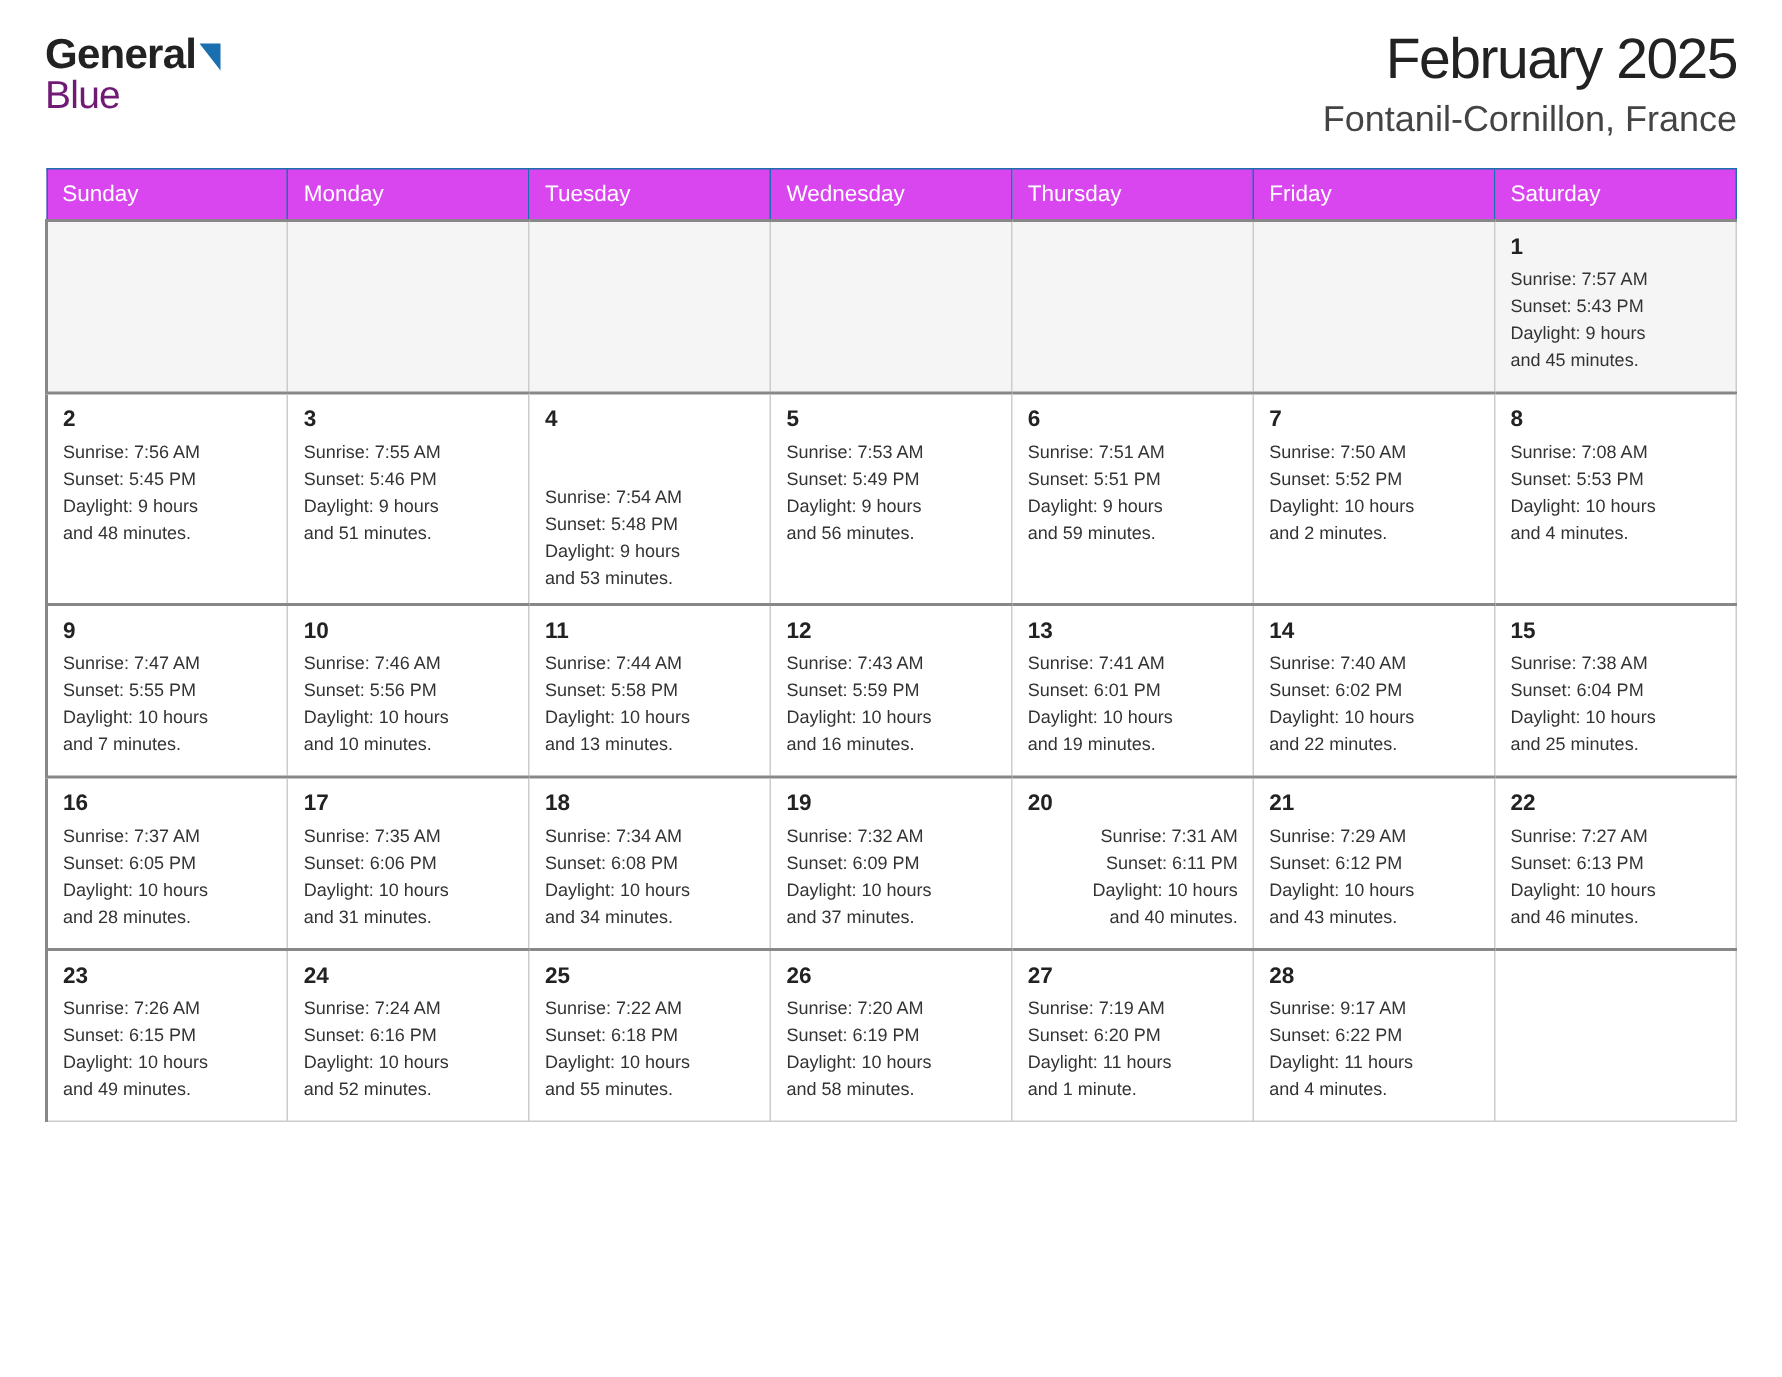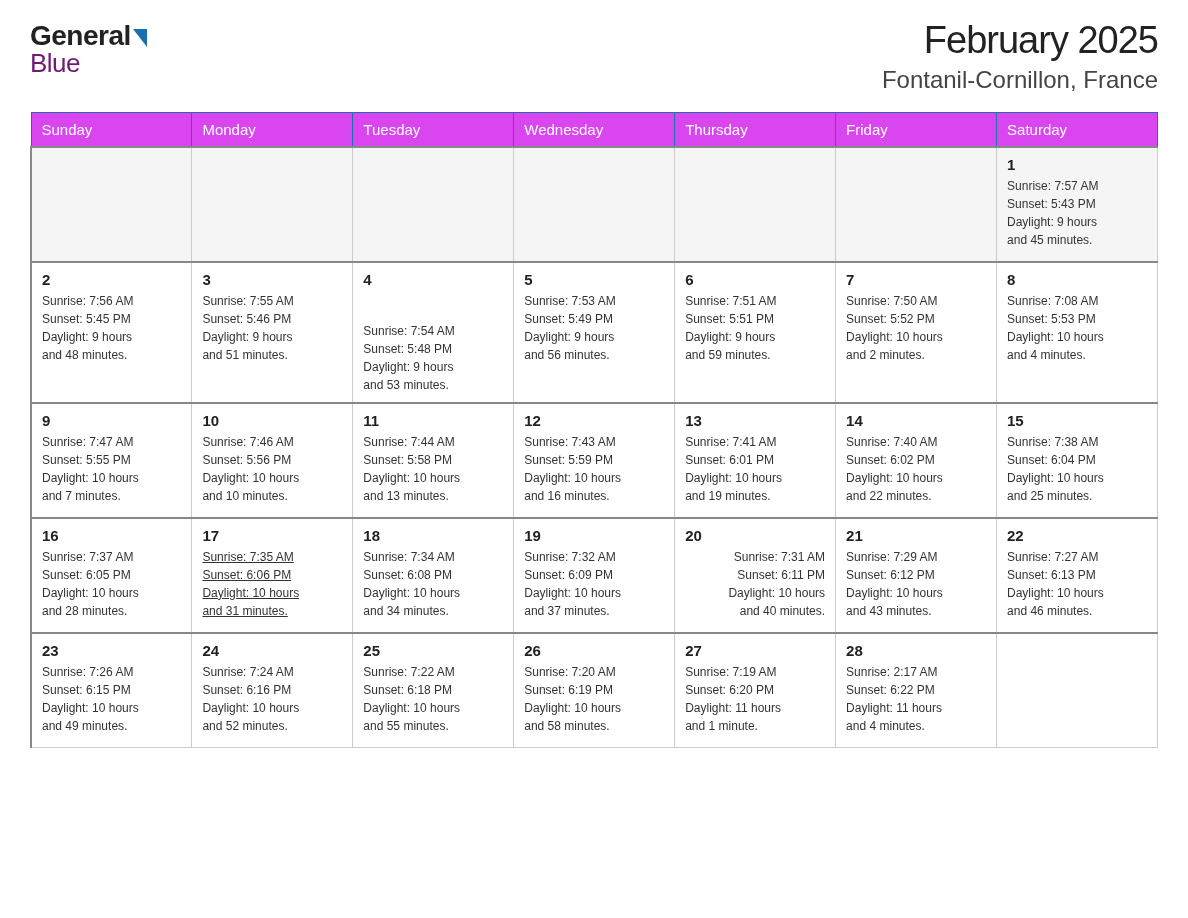--- a/index.html
+++ b/index.html
@@ -272,21 +272,21 @@
       <tr>
         <td>
           <span class="day-number">16</span>
           <div class="day-info" style="white-space: pre-line;">Sunrise: 7:37 AM
 Sunset: 6:05 PM
 Daylight: 10 hours
 and 28 minutes.</div>
         </td>
         <td>
           <span class="day-number">17</span>
-          <div class="day-info" style="white-space: pre-line; text-decoration: underline;">Sunrise: 7:35 AM
+          <div class="day-info" style="white-space: pre-line;">Sunrise: 7:35 AM
 Sunset: 6:06 PM
 Daylight: 10 hours
 and 31 minutes.</div>
         </td>
         <td>
           <span class="day-number">18</span>
           <div class="day-info" style="white-space: pre-line;">Sunrise: 7:34 AM
 Sunset: 6:08 PM
 Daylight: 10 hours
 and 34 minutes.</div>
@@ -351,21 +351,21 @@
         </td>
         <td>
           <span class="day-number">27</span>
           <div class="day-info" style="white-space: pre-line;">Sunrise: 7:19 AM
 Sunset: 6:20 PM
 Daylight: 11 hours
 and 1 minute.</div>
         </td>
         <td>
           <span class="day-number">28</span>
-          <div class="day-info" style="white-space: pre-line;">Sunrise: 2:17 AM
+          <div class="day-info" style="white-space: pre-line;">Sunrise: 9:17 AM
 Sunset: 6:22 PM
 Daylight: 11 hours
 and 4 minutes.</div>
         </td>
         <td class="empty-cell"></td>
       </tr>
     </tbody>
 </table>
 
 </body></html>

